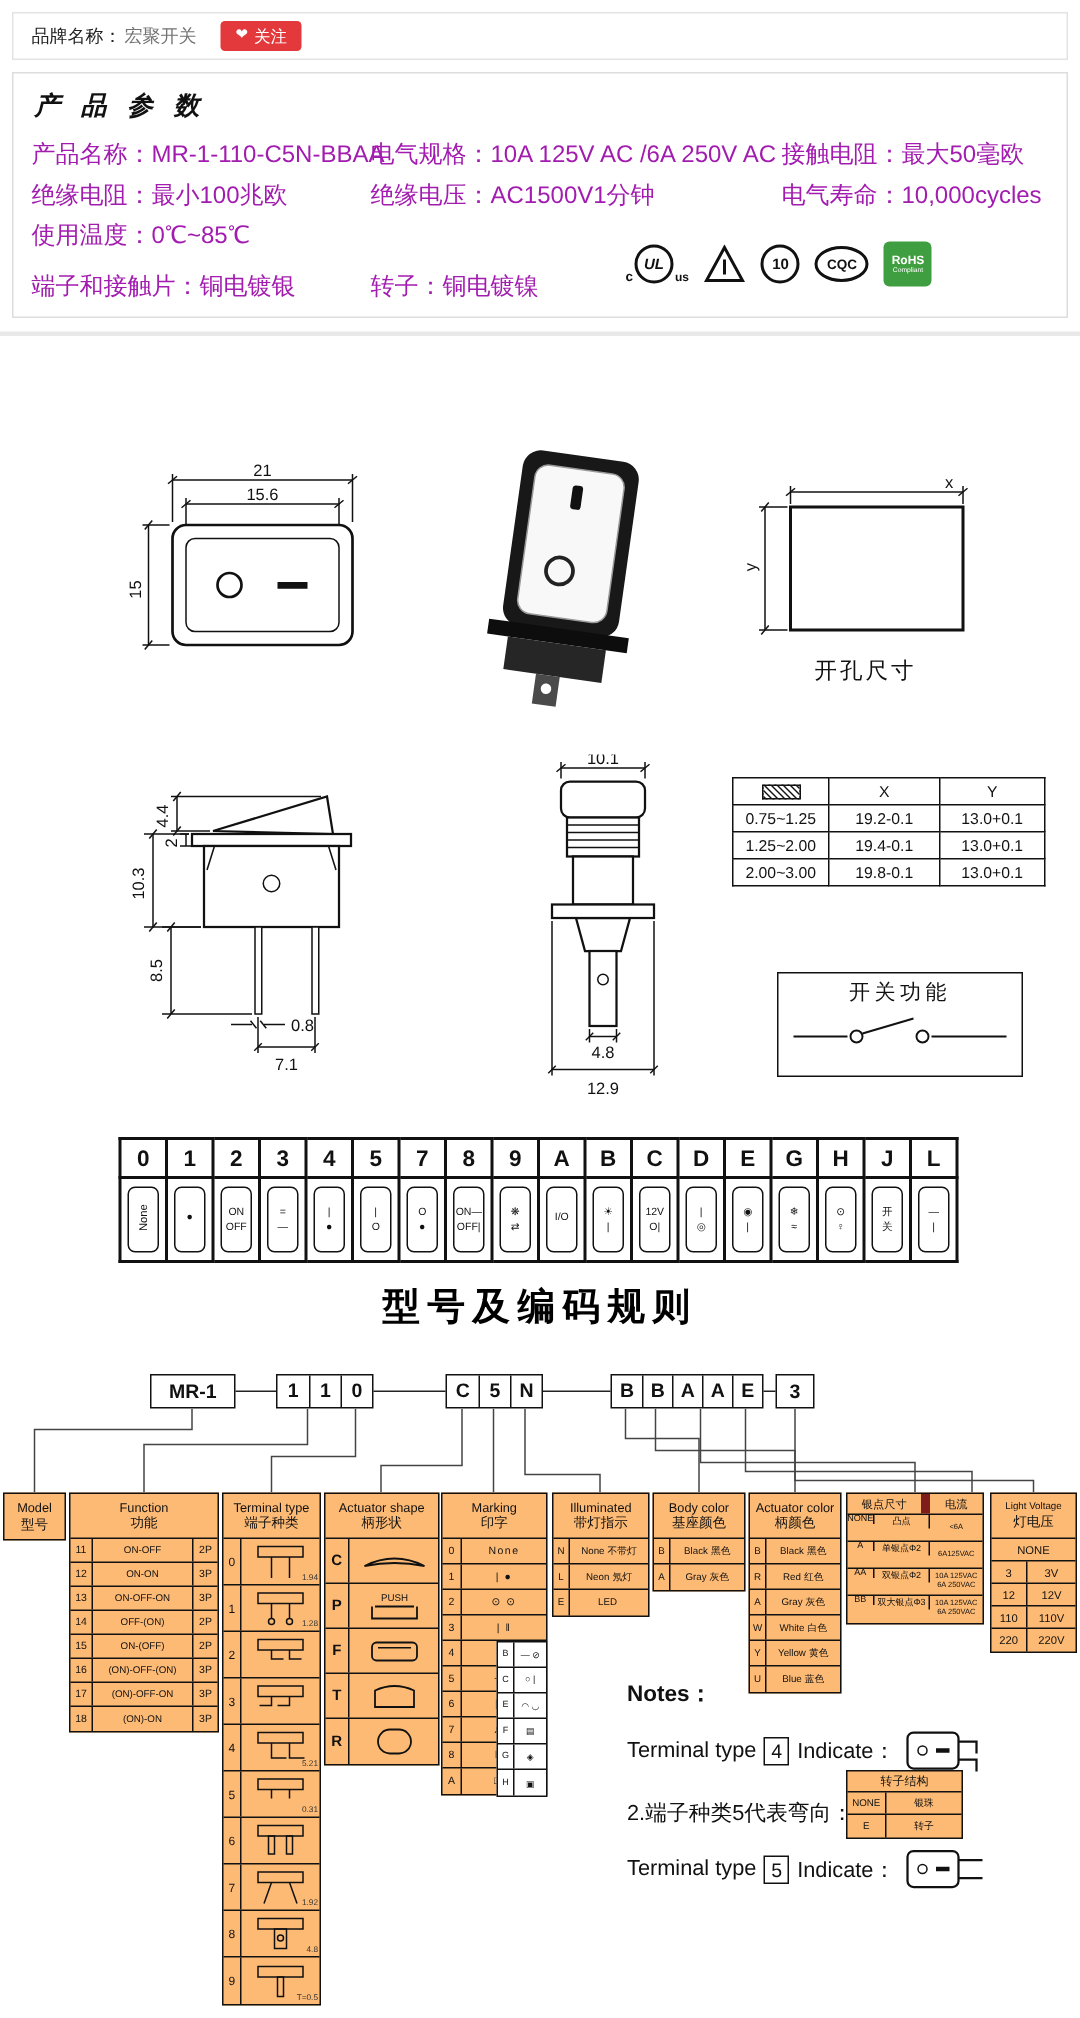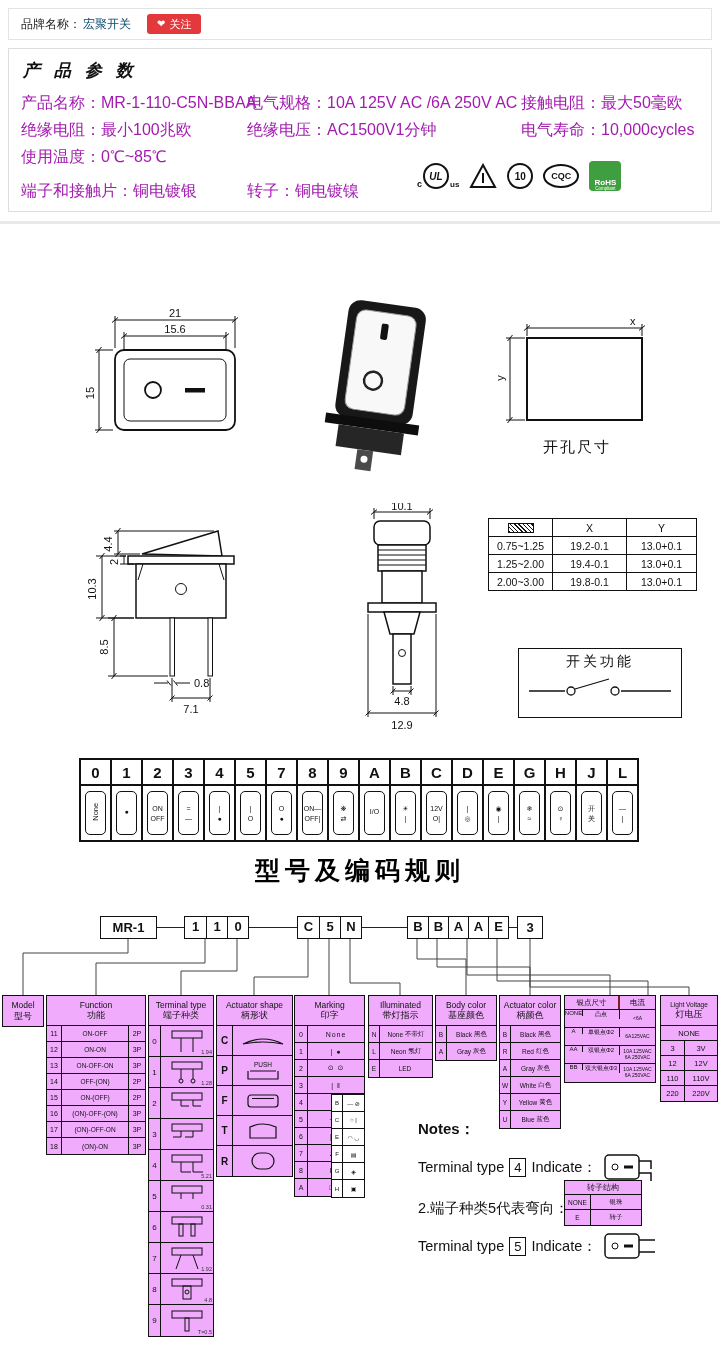--- a/index.html
+++ b/index.html
@@ -3,21 +3,21 @@
 <meta charset="utf-8">
 <style>
 *{margin:0;padding:0;box-sizing:border-box}
 html,body{background:#fff}
 .page{position:relative;width:720px;height:1345px;margin:0 auto;background:#fff;
   font-family:"Liberation Sans",sans-serif;color:#222;overflow:hidden}
 
 
 .topbar{position:absolute;left:8px;top:8px;width:704px;height:32px;border:1px solid #e3e3e3;
   display:flex;align-items:center;padding:0 12px;font-size:12px;background:#fff}
-.brand-name{color:#0c4a6e;margin-left:2px;cursor:pointer}
+.brand-name{color:#737373;margin-left:2px;cursor:pointer}
 .follow{margin-left:16px;background:#e4393c;color:#fff;border:none;border-radius:3px;height:20px;
   padding:0 10px;font-size:11px;display:flex;align-items:center;gap:4px;cursor:pointer}
 .follow .hh{font-size:10px;line-height:1}
 
 
 .params{position:absolute;left:8px;top:48px;width:704px;height:164px;border:1px solid #ddd;background:#fff}
 .ptitle{position:absolute;left:14px;top:10px;font-family:"DejaVu Serif",serif;font-style:italic;
   font-weight:bold;font-size:17px;letter-spacing:4px;color:#111}
 .pi{position:absolute;font-size:16px;color:#a21caf;white-space:nowrap}
 .pi1{left:12px;top:44px}.pi2{left:238px;top:44px}.pi3{left:512px;top:44px}
@@ -28,21 +28,21 @@
 .ul{display:flex;align-items:flex-end;font-weight:bold;color:#111}
 .ul .c{font-size:9px;margin-right:1px}
 .ul .m{width:26px;height:26px;border:2px solid #111;border-radius:50%;display:flex;align-items:center;
   justify-content:center;font-size:10px;font-style:italic}
 .ul .us{font-size:8px;margin-left:1px}
 .enec{width:26px;height:26px;border:2px solid #111;border-radius:50%;display:flex;align-items:center;
   justify-content:center;font-size:10px;font-weight:bold;color:#111}
 .cqc{width:36px;height:24px;border:2px solid #111;border-radius:50%;display:flex;align-items:center;
   justify-content:center;font-size:9px;font-weight:bold;color:#111}
 .rohs{width:32px;height:30px;background:#3f9e3f;border-radius:4px;color:#fff;display:flex;
-  flex-direction:column;align-items:center;justify-content:flex-end;line-height:1}
+  flex-direction:column;align-items:center;justify-content:center;line-height:1}
 .rohs .r1{font-size:8px;font-weight:bold}.rohs .r2{font-size:4.5px}
 .divider{position:absolute;left:0;top:221px;width:720px;height:3px;background:#e9e9e9}
 
 
 .sec1{position:absolute;left:0;top:240px;width:720px;text-align:center;font-size:23px;font-weight:bold;
   letter-spacing:10px;color:#000}
 .sec2{position:absolute;left:0;top:854px;width:720px;text-align:center;font-size:25px;font-weight:bold;
   letter-spacing:5px;color:#000}
 
 
@@ -79,21 +79,21 @@
 .coding{position:absolute;left:0;top:908px;width:720px;height:437px}
 .hline{position:absolute;top:19px;left:128px;width:404px;border-top:1.5px solid #222;z-index:1}
 .tbox{position:absolute;top:8px;height:23px;border:1.5px solid #111;background:#fff;display:flex;
   align-items:center;justify-content:center;font-size:13px;font-weight:bold;z-index:2;color:#111}
 .tcells{position:absolute;top:8px;height:23px;border:1.5px solid #111;background:#fff;display:flex;z-index:2}
 .tcells span{width:21px;text-align:center;line-height:20px;font-size:13px;font-weight:bold;
   border-left:1.5px solid #111;color:#111}
 .tcells span:first-child{border-left:none}
 .g4 span{width:20px}
 .conn{position:absolute;left:0;top:31px}
-.ct{position:absolute;top:87px;border:1px solid #111;background:#f0abfc;text-align:center;color:#111}
+.ct{position:absolute;top:87px;border:1px solid #111;background:#fdba74;text-align:center;color:#111}
 .ct .hd{min-height:30px;border-bottom:1px solid #111;display:flex;flex-direction:column;align-items:center;
   justify-content:center;line-height:1.25;padding:1px}
 .ct .hd .en{font-size:8.5px}.ct .hd .cn{font-size:9px}
 .rw{display:flex;align-items:center;border-bottom:1px solid #111}
 .rw:last-child{border-bottom:none}
 .cc{border-right:1px solid #111;height:100%;display:flex;align-items:center;justify-content:center}
 .cc:last-child{border-right:none}
 .fx{flex:1}
 .model-t{left:2px;width:42px}
 .fn{left:46px;width:100px}
@@ -118,21 +118,21 @@
 .mkr{position:absolute;right:-1px;top:98px;width:34px;border:1px solid #111;background:#fff}
 .mkr .rw{height:17px;font-size:6px}
 .il{left:368px;width:65px}
 .il .rw,.bc .rw,.ac .rw{height:17px;font-size:6.5px}
 .enx,.cnx{font-style:normal;margin:0 1px}
 .bc{left:435px;width:62px}
 .ac{left:499px;width:62px}
 .sv{left:564px;width:92px}
 .sv .shd{height:14px;display:flex;border-bottom:1px solid #111;font-size:7.5px}
 .sv .shd span{display:flex;align-items:center;justify-content:center}
-.sv .sh1{width:55px;border-right:2px solid #7f1d1d}.sv .sh2{flex:1}
+.sv .sh1{width:55px;border-right:6px solid #7f1d1d}.sv .sh2{flex:1}
 .sv .rw{min-height:18px;font-size:6px}
 .w18s{width:18px;align-self:stretch}.w36s{width:37px;align-self:stretch;font-size:6px}
 .amp{font-size:5px;line-height:1.15;padding:1px;flex-wrap:wrap}
 .rt{left:564px;top:272px;width:78px}
 .rt .rhd{height:14px;border-bottom:1px solid #111;font-size:8px;display:flex;align-items:center;justify-content:center}
 .rt .rw{height:15px;font-size:6.5px}
 .w26{width:26px;align-self:stretch}
 .lv{left:660px;width:58px}
 .lv .hd .en{font-size:6.5px}
 .lv .rw{height:15px;font-size:7.5px}

